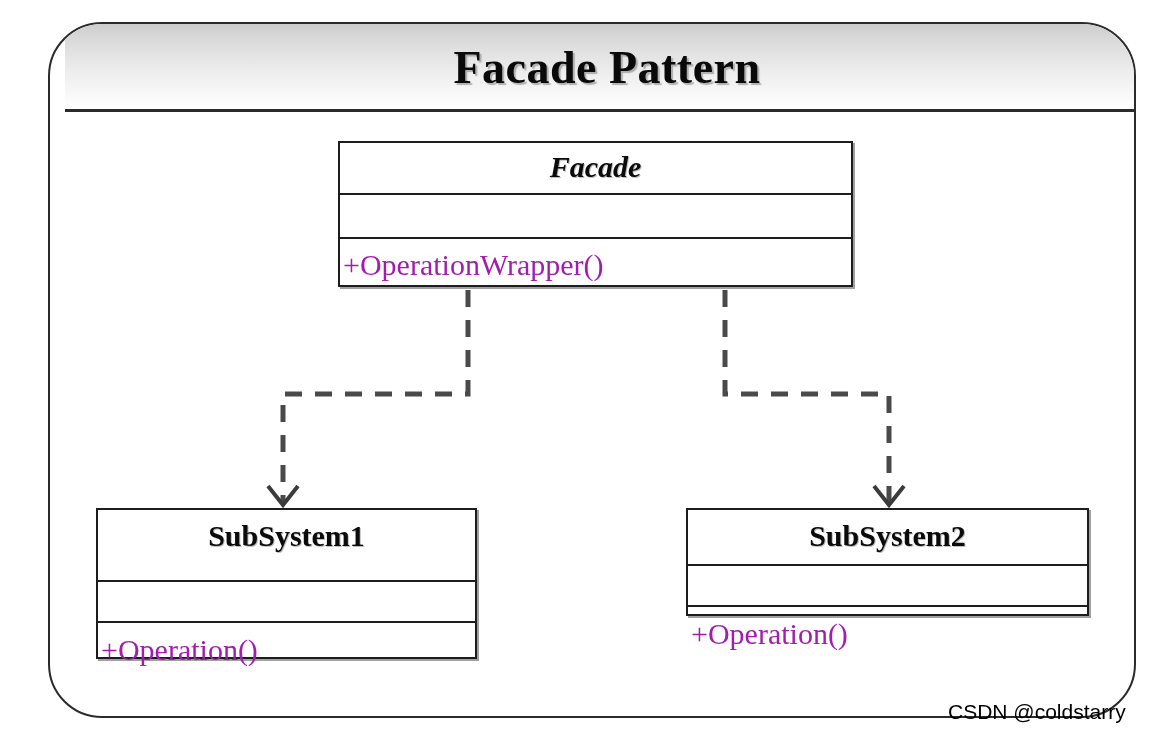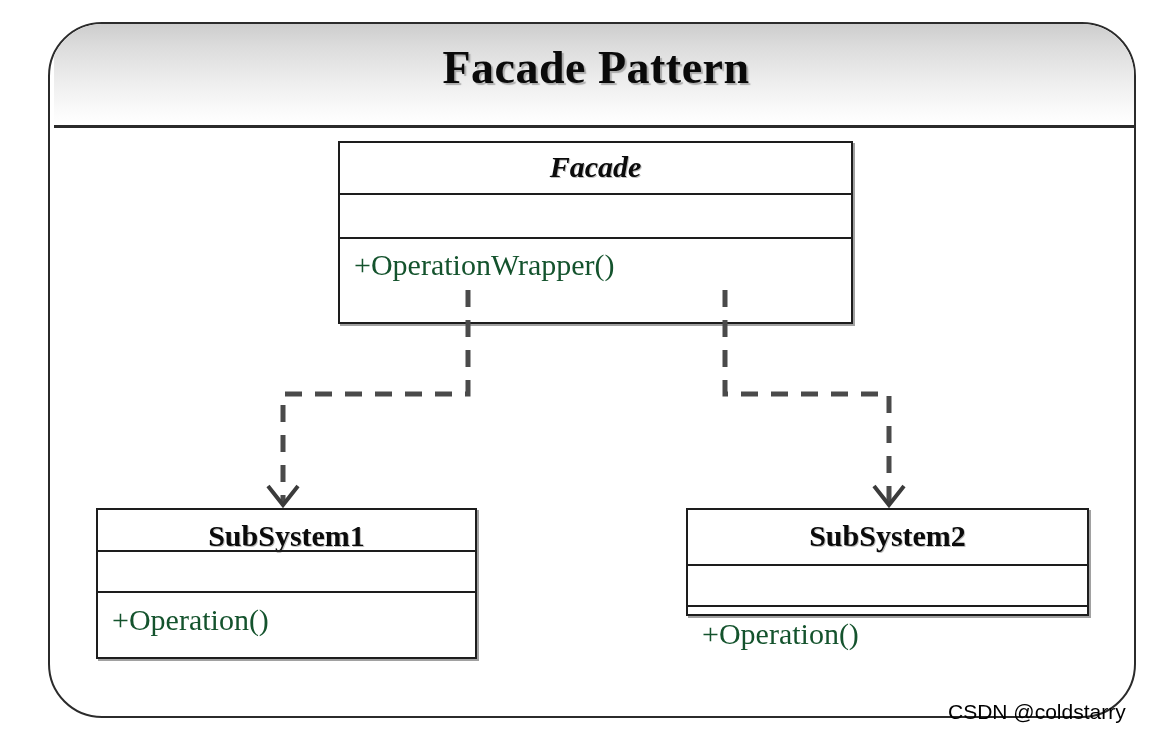--- a/index.html
+++ b/index.html
@@ -26,24 +26,24 @@
     border: 2px solid #2b2b2b;
     border-radius: 54px;
     box-sizing: border-box;
     background: #ffffff;
     overflow: hidden;
   }
 
   
   #title-band {
     position: absolute;
-    left: 4px;
+    left: 15px;
     top: 0;
     width: 100%;
-    height: 104px;
+    height: 88px;
     background: linear-gradient(to bottom, #cdcdcd 0%, #dcdcdc 22%, #eeeeee 58%, #fbfbfb 88%, #ffffff 100%);
     border-bottom: 3px solid #2b2b2b;
     box-sizing: border-box;
   }
   #title-text {
     position: absolute;
     left: 0;
     top: 0;
     width: 100%;
     text-align: center;
@@ -81,44 +81,44 @@
   }
   .uml-name.italic {
     font-style: italic;
   }
   .uml-attrs {
     
   }
   .uml-ops {
     text-align: left;
     font-size: 30px;
-    color: #14532d;
-    padding-left: 14px;
+    color: #a21caf;
+    padding-left: 3px;
     white-space: nowrap;
   }
 
   
   #class-facade {
     left: 288px;
     top: 117px;
     width: 515px;
-    height: 183px;
+    height: 146px;
   }
   #class-facade .c-name { height: 50px; line-height: 48px; }
   #class-facade .c-attrs { height: 44px; }
   #class-facade .c-ops  { height: 55px; line-height: 52px; }
 
   
   #class-subsystem1 {
     left: 46px;
     top: 484px;
     width: 381px;
     height: 151px;
   }
-  #class-subsystem1 .c-name { height: 40px; line-height: 52px; }
+  #class-subsystem1 .c-name { height: 70px; line-height: 52px; }
   #class-subsystem1 .c-attrs { height: 41px; }
   #class-subsystem1 .c-ops  { height: 56px; line-height: 54px; }
 
   
   #class-subsystem2 {
     left: 636px;
     top: 484px;
     width: 403px;
     height: 108px;
   }

